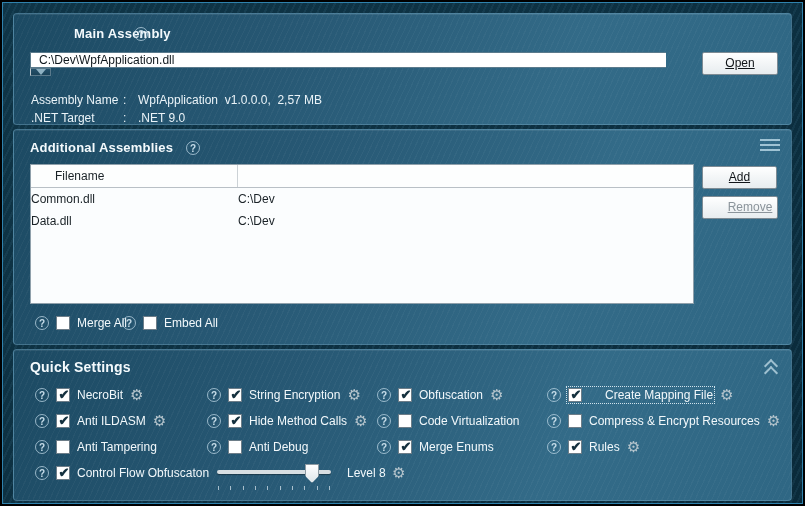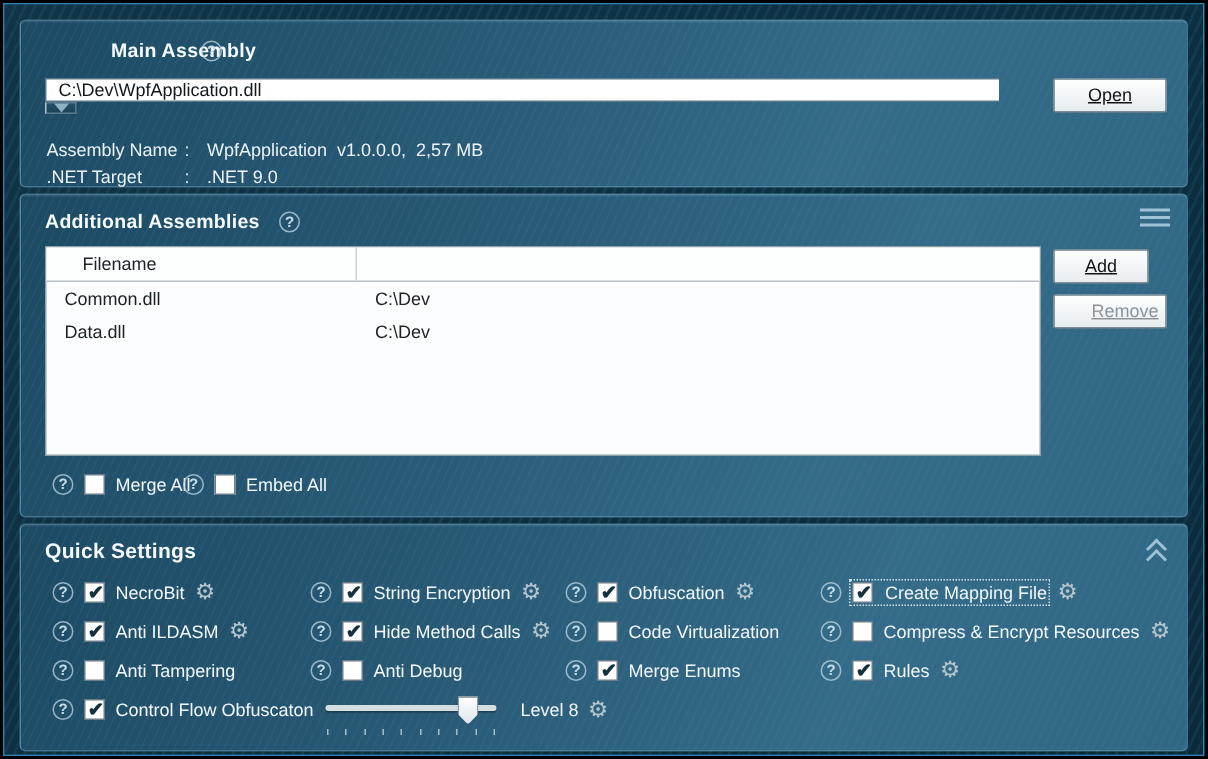--- a/index.html
+++ b/index.html
@@ -71,39 +71,39 @@
     position:absolute;left:16px;top:34px;width:664px;height:140px;
     background:#fbfdfe;border:1px solid #8fa0ab;box-sizing:border-box;
     font-size:12px;color:#1a2227;
   }
   .grid-header{display:flex;height:22px;border-bottom:1px solid #b9c0c6;background:#fdfefe;}
   .grid-header .hcell{box-sizing:border-box;padding:4px 0 0 24px;border-right:1px solid #ccd2d6;overflow:hidden;}
   .hcell.c1{width:207px;}
   .hcell.c2{width:432px;}
   .hcell.c3{width:23px;border-right:none;}
   .grid-row{display:flex;height:22px;align-items:center;cursor:default;}
-  .grid-row .cell{box-sizing:border-box;padding-left:12px;overflow:hidden;white-space:nowrap;}
+  .grid-row .cell{box-sizing:border-box;overflow:hidden;white-space:nowrap;}
   .cell.c1{width:207px;}
   .cell.c2{width:432px;}
 
   
   .checkbox{
     width:14px;height:14px;background:#fff;border:1px solid #6d7d88;box-sizing:border-box;
     position:relative;flex:0 0 auto;cursor:pointer;
   }
   .checkbox.checked::after{
     content:"\2714";position:absolute;left:0px;top:-2px;width:14px;
     font-size:13px;color:#14303e;font-weight:bold;text-align:center;
   }
   .opt{
     position:absolute;height:18px;display:flex;align-items:center;gap:7px;
     color:#f2f8fb;font-size:12px;white-space:nowrap;
   }
   .opt .gear{font-size:15px;color:#b6c5cd;line-height:14px;cursor:pointer;}
-  .focuswrap{display:flex;align-items:center;gap:8px;outline:1px dotted rgba(225,240,248,0.9);outline-offset:1px;text-align:right;}
+  .focuswrap{display:flex;align-items:center;gap:23px;outline:1px dotted rgba(225,240,248,0.9);outline-offset:1px;text-align:right;}
 
   
   .collapse{position:absolute;width:18px;height:20px;cursor:pointer;}
   .collapse b{position:absolute;left:4px;width:8px;height:8px;border-left:2px solid #9fc0d0;border-top:2px solid #9fc0d0;transform:rotate(45deg);}
   .collapse b:nth-child(1){top:2px;}
   .collapse b:nth-child(2){top:9px;}
 
   
   .slider{position:absolute;left:203px;top:112px;width:114px;height:28px;}
   .slider .track{position:absolute;left:0;top:8px;width:114px;height:4px;background:#d7dee2;border-radius:2px;box-shadow:0 1px 1px rgba(0,0,0,0.35);}
@@ -161,21 +161,21 @@
       <div class="grid-row">
         <div class="cell c1">Common.dll</div>
         <div class="cell c2">C:\Dev</div>
       </div>
       <div class="grid-row">
         <div class="cell c1">Data.dll</div>
         <div class="cell c2">C:\Dev</div>
       </div>
     </div>
 
-    <div class="btn" style="left:688px;top:36px;width:64px;">Add</div>
+    <div class="btn" style="left:688px;top:36px;width:75px;">Add</div>
     <div class="btn disabled" style="left:688px;top:66px;width:76px;">Remove</div>
 
     <div class="opt" style="left:21px;top:184px;">
       <span class="help inline">?</span>
       <span class="checkbox"></span>
       <span>Merge All</span>
     </div>
     <div class="opt" style="left:108px;top:184px;">
       <span class="help inline">?</span>
       <span class="checkbox"></span>

